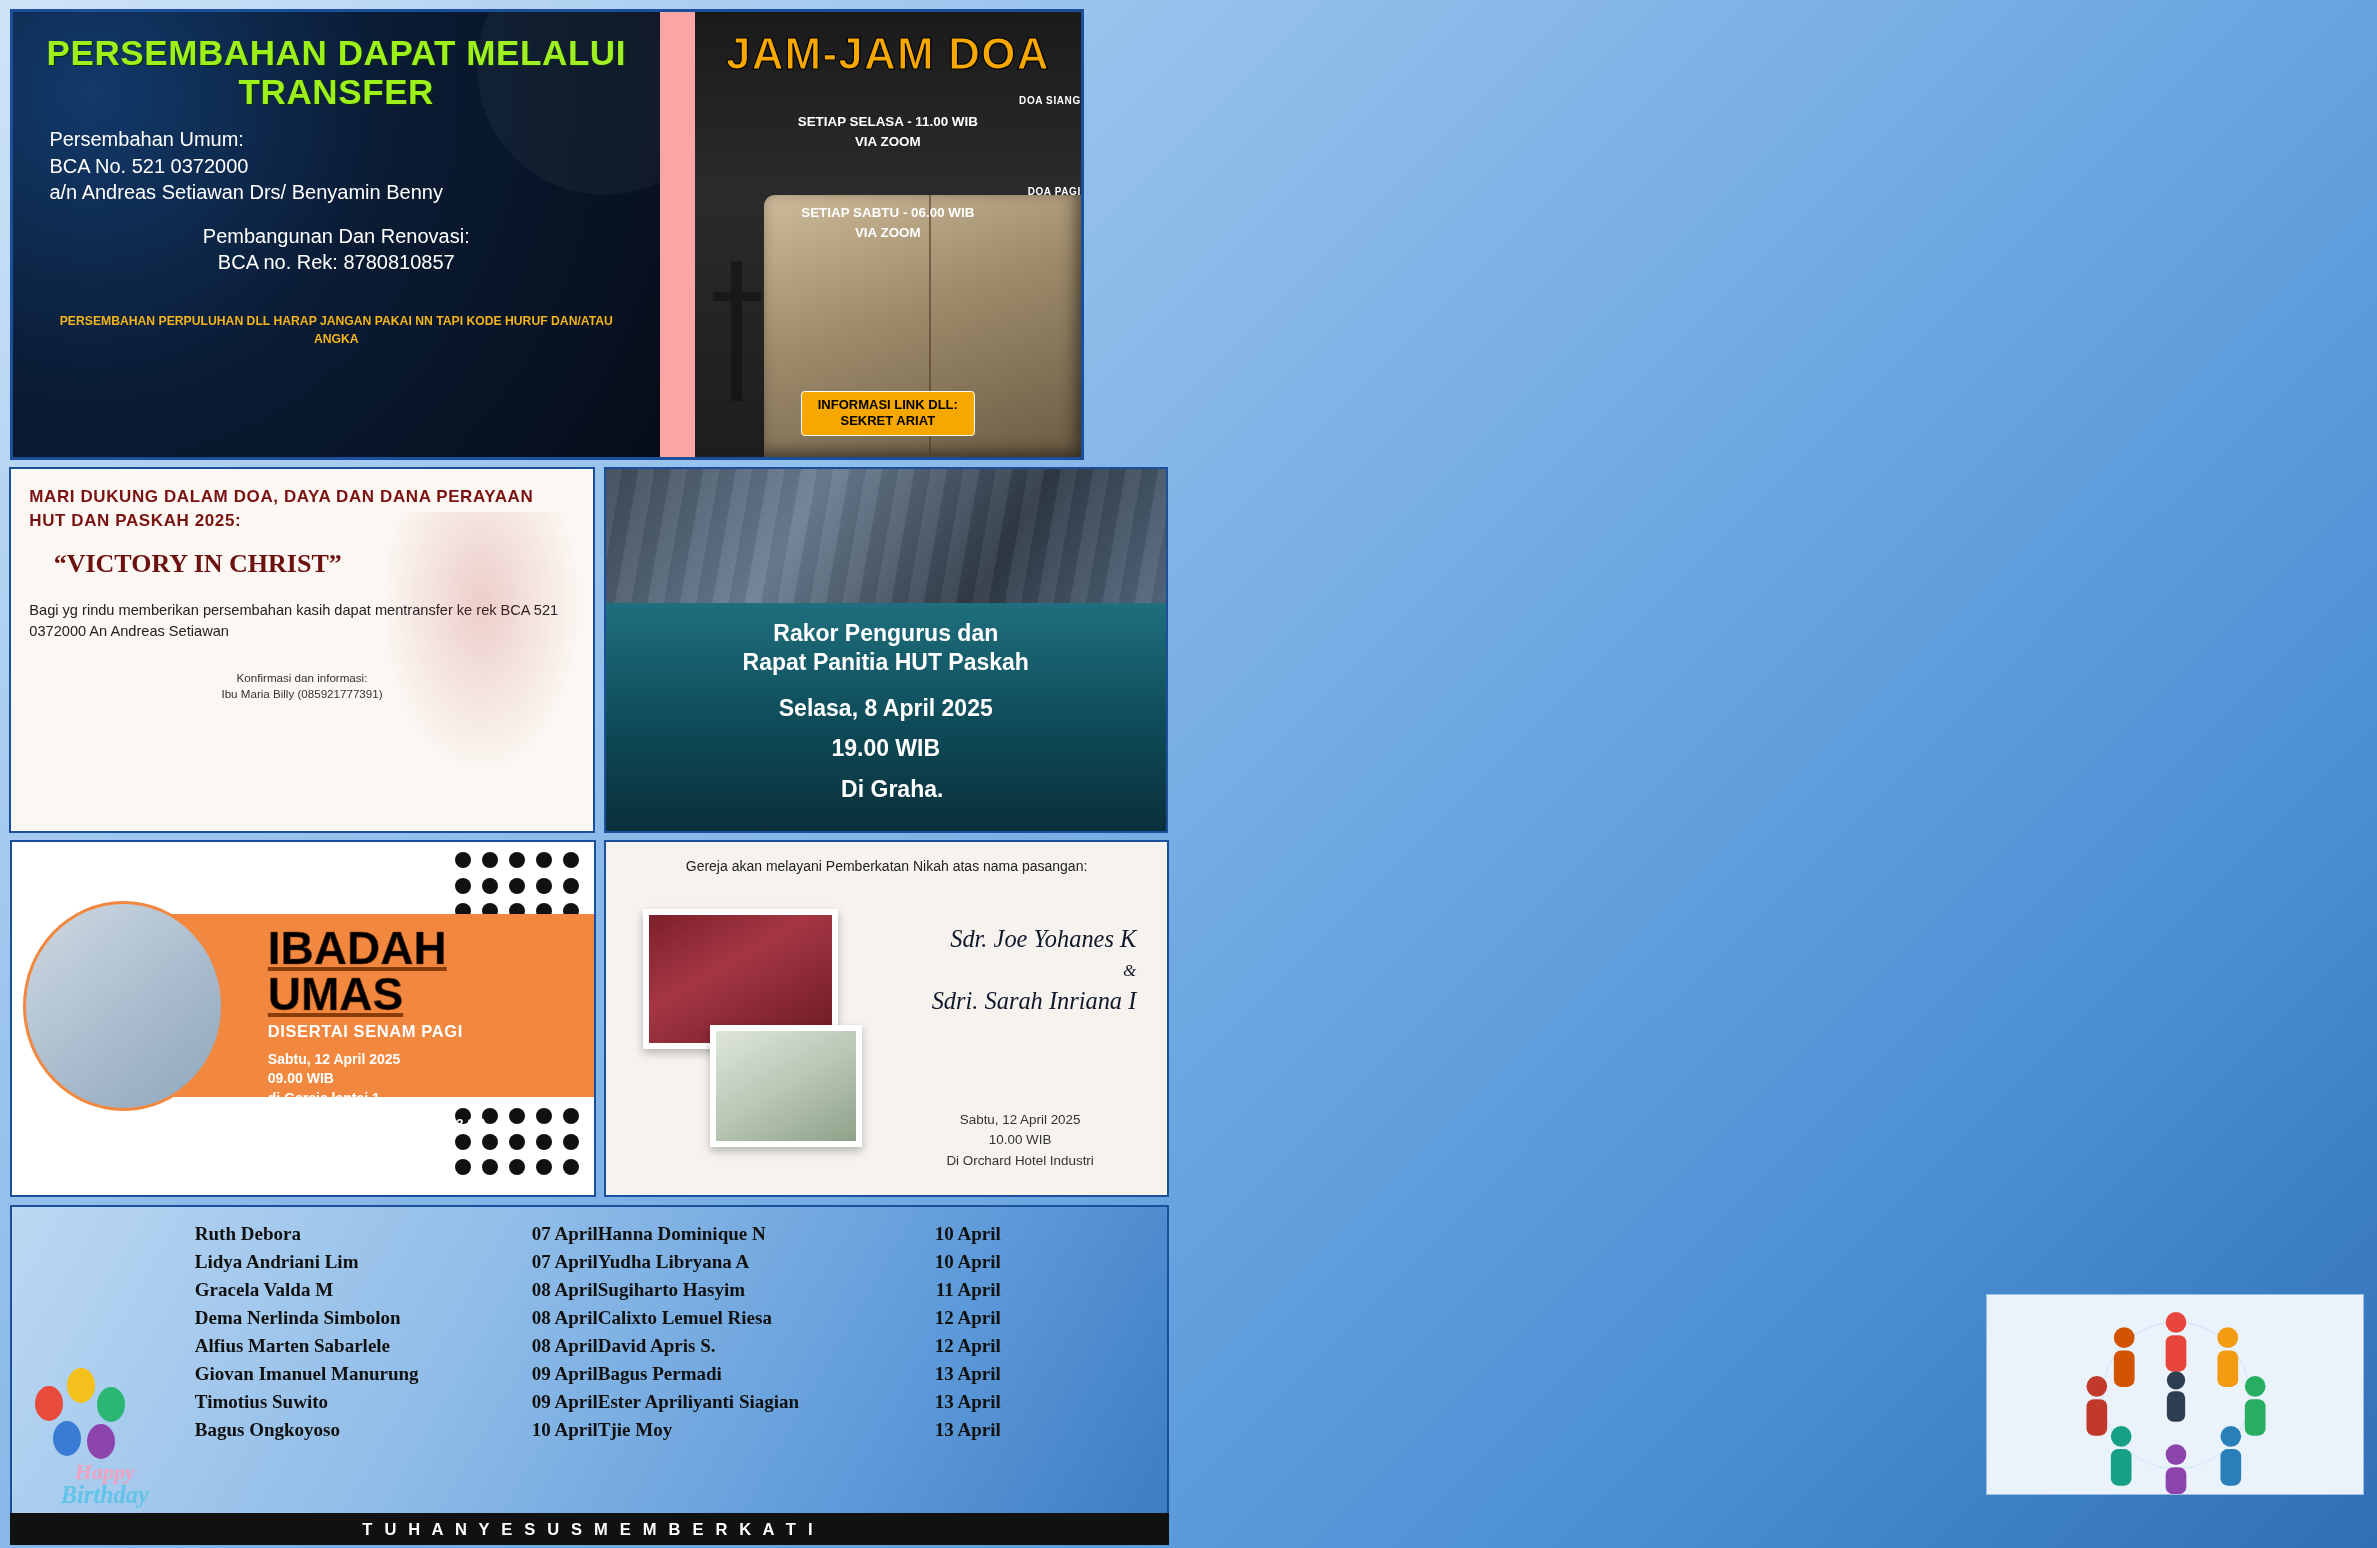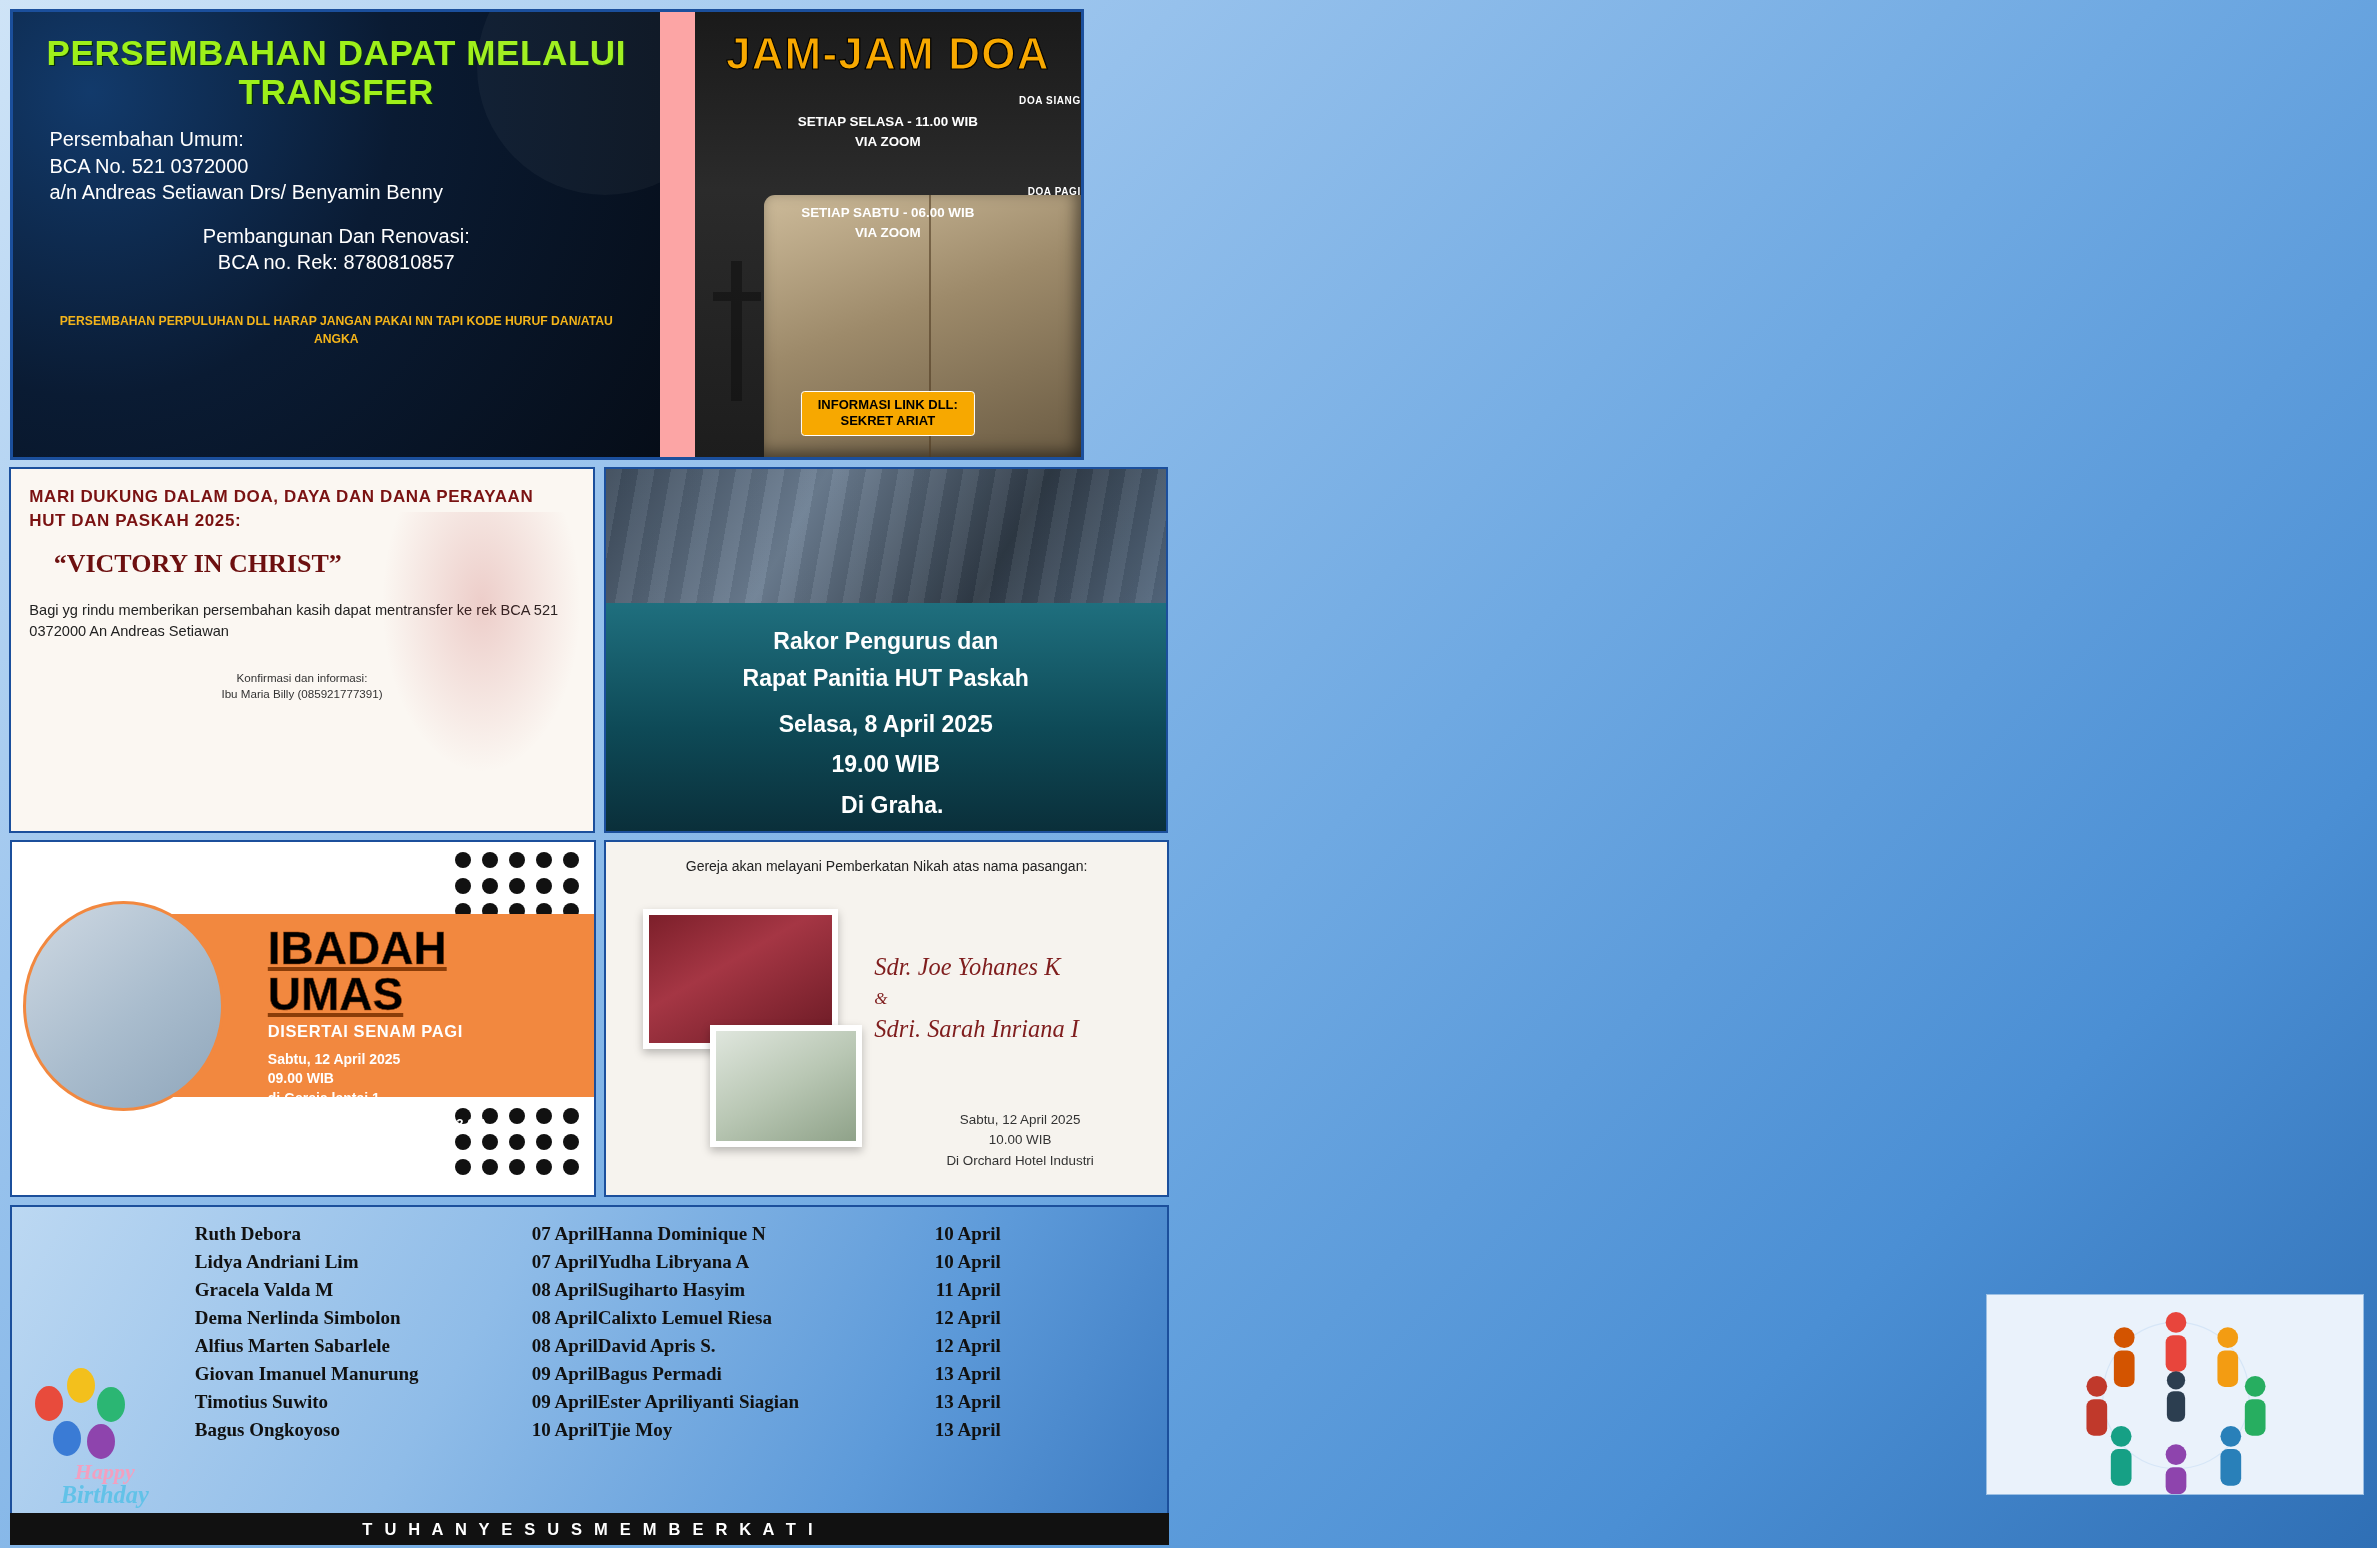--- a/index.html
+++ b/index.html
@@ -98,21 +98,21 @@
   }
   #rakor .photo:after{
     content:""; position:absolute; inset:0;
     background: repeating-linear-gradient(100deg, rgba(255,255,255,.05) 0 16px, rgba(0,0,0,.06) 16px 32px);
   }
   #rakor .body {
     position:absolute; left:0; right:0; top:134px; bottom:0;
     background: linear-gradient(180deg,#1f6f7e 0%, #0e4a57 55%, #0a2f3a 100%);
     color:#fff; text-align:center; padding-top:16px;
   }
-  #rakor .r1 { font-size:23px; font-weight:bold; line-height:1.25;margin-top:8px; }
+  #rakor .r1 { font-size:23px; font-weight:bold; line-height:1.25; }
   #rakor .r2 { font-size:23px; font-weight:bold; margin-top:18.3px;}
   #rakor .r3 { font-size:23px; font-weight:bold; margin-top:13.4px;}
   #rakor .r4 { font-size:23px; font-weight:bold; margin-top:13.4px;padding-left:13px;}
 
   
   #left-mid2 {
     position:absolute; left:9.8px; top:840px; width:1159px; height:357px; display:flex; gap:8.5px;
   }
   #umas {
     width:586px; border:2.4px solid #1b4f9c; background:#fff; position:relative; overflow:hidden;
@@ -145,22 +145,22 @@
     position:absolute; left:37px; top:67px; width:195px; height:140px; background:#fff;
     border:6.1px solid #fff; box-shadow:0 3.7px 8.5px rgba(0,0,0,.25);
   }
   .wed-photo .inner{position:absolute;inset:0;background:linear-gradient(150deg,#7c1f2a 0%,#a53644 40%,#6a1a24 100%);}
   .wed-photo2 {
     position:absolute; left:104px; top:183px; width:152px; height:122px; background:#fff;
     border:6.1px solid #fff; box-shadow:0 3.7px 8.5px rgba(0,0,0,.25);
   }
   .wed-photo2 .inner{position:absolute;inset:0;background:linear-gradient(150deg,#dfe6dd 0%,#b9c7b4 50%,#8fa289 100%);}
   #wed-names {
-    position:absolute; right:30.5px; top:107px; width:262px; text-align:left;
-    font-family:"Liberation Serif", serif; font-style:italic; color:#7f1d1d; font-size:24.4px; line-height:1.5;
+    position:absolute; right:30.5px; top:79px; width:262px; text-align:right;
+    font-family:"Liberation Serif", serif; font-style:italic; color:#0f172a; font-size:24.4px; line-height:1.5;
   }
   #wed-amp { font-size:17px; }
   .wed-bot { position:absolute; right:73px; bottom:24.4px; text-align:center; font-size:13.4px; color:#333; line-height:1.5; }
 
   
   #birthday {
     position:absolute; left:9.8px; top:1205px; width:1159px; height:322px;
     border:2.4px solid #1b4f9c; overflow:hidden;
     background: linear-gradient(120deg,#bcd8f2 0%, #8fbce8 40%, #5d9ad9 75%, #3d7cc3 100%);
   }

